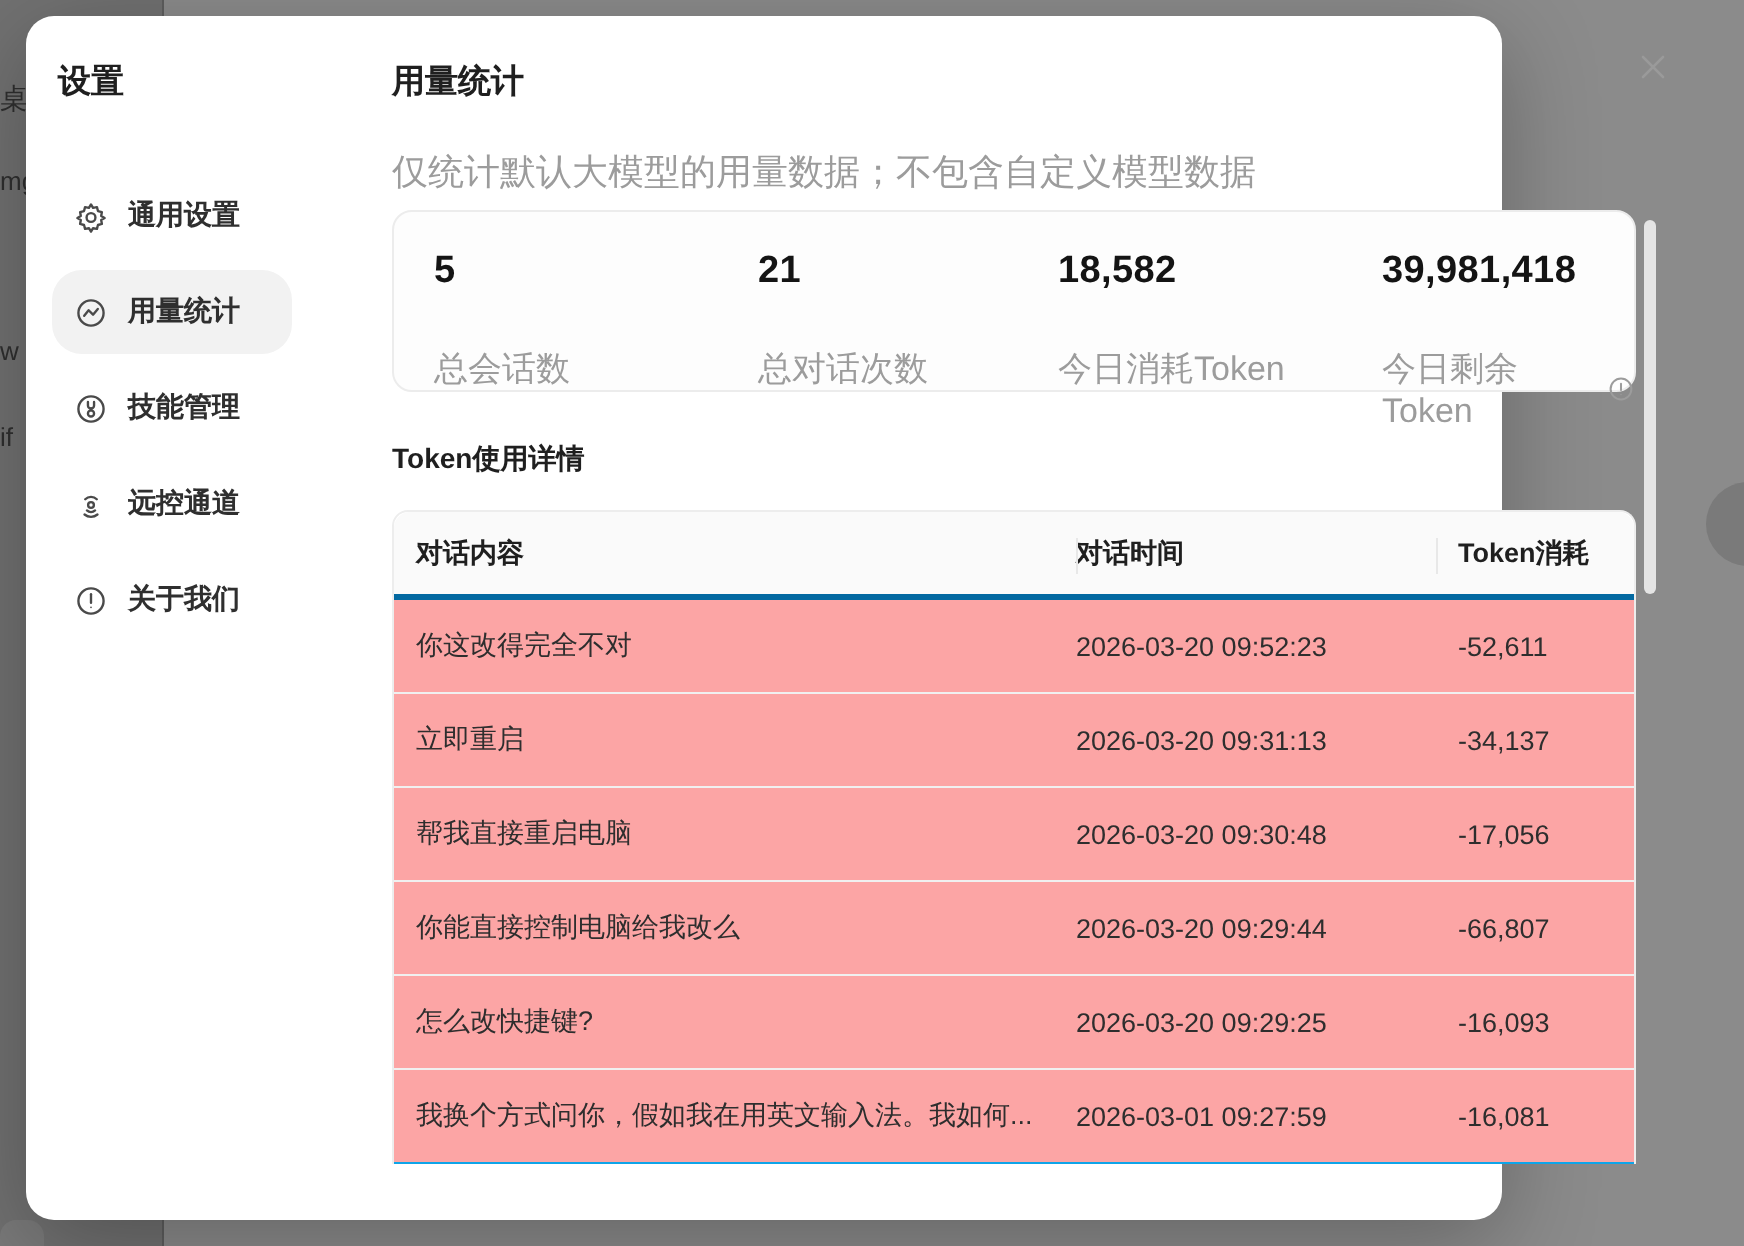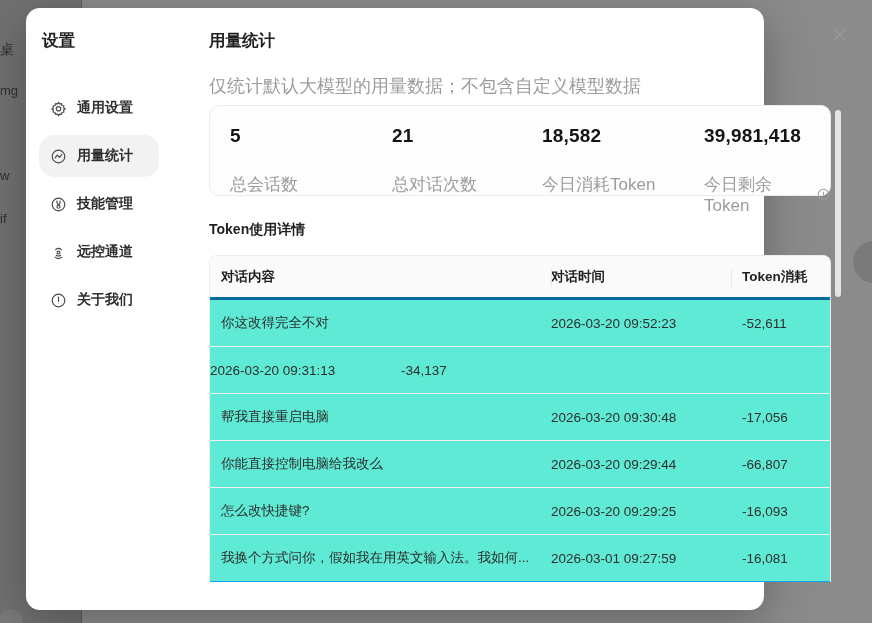--- a/index.html
+++ b/index.html
@@ -11,21 +11,21 @@
   .bg-strip { position:absolute; left:0; top:0; width:82px; height:623px; background:#717171; border-right:1px solid #5e5e5e; }
   .bg-frag { position:absolute; left:0; color:#2f2f2f; font-size:13px; white-space:nowrap; }
   .bg-frag.f0 { top:41px; font-size:14px; }
   .bg-frag.f1 { top:83px; }
   .bg-frag.f2 { top:168px; }
   .bg-frag.f3 { top:211px; }
   .bg-bottom-btn { position:absolute; left:0; top:610px; width:22px; height:18px; background:#7a7a7a; border-radius:8px 8px 0 0; }
   .bg-fab { position:absolute; left:853px; top:241px; width:42px; height:42px; border-radius:50%; background:#7a7a7a; }
 
   
-  .dialog { position:absolute; left:26px; top:8px; width:738px; height:602px;
+  .dialog { position:absolute; left:13px; top:8px; width:738px; height:602px;
     background:#ffffff; border-radius:14px; box-shadow:0 12px 48px rgba(0,0,0,.28); }
 
   
   .side-title { position:absolute; left:16px; top:22px; font-size:16.5px; font-weight:bold; color:#1f1f1f; }
   .nav { position:absolute; left:13px; top:79px; width:122px; }
   .nav-item { display:flex; align-items:center; width:120px; height:42px; padding-left:11px;
     border-radius:15px; margin-bottom:6px; cursor:pointer;font-weight:bold; }
   .nav-item.active { background:#f2f2f2; }
   .nav-item .icn { width:17px; height:17px; color:#4a4a4a; flex:0 0 17px; }
   .nav-item .icn svg { width:17px; height:17px; display:block; }
@@ -44,21 +44,21 @@
   .info-icn svg { width:13px; height:13px; display:block; }
 
   .section-title { position:absolute; left:183px; top:213px; font-size:14px; font-weight:bold; color:#1f1f1f; }
 
   .usage-table { position:absolute; left:183px; top:247px; width:622px;
     border:1px solid #ededed; border-bottom:none; border-radius:8px 8px 0 0; background:#fff; }
   .t-header { position:relative; display:flex; height:44px; align-items:center;
     background:#fafafa; border-bottom:3px solid #0369a1; border-radius:8px 8px 0 0;
     font-size:13.5px; font-weight:bold; color:#1f1f1f; }
   .t-row { display:flex; height:47px; align-items:center; font-size:13.5px; color:#2e2e2e;
-    border-bottom:1px solid #f0f0f0; background:#5eead4; }
+    border-bottom:1px solid #f0f0f0; background:#fca5a5; }
   .t-row:last-child { border-bottom:1px solid #0ea5e9; }
   .c1 { width:341px; padding-left:11px; white-space:nowrap; overflow:hidden; }
   .c2 { width:180px; white-space:nowrap; }
   .c3 { width:99px;  padding-left:11px; white-space:nowrap; }
   .t-sep { position:absolute; top:13px; width:1px; height:18px; background:#e8e8e8; }
   .t-sep.s1 { left:341px; } .t-sep.s2 { left:521px; }
 
   .scroll-thumb { position:absolute; left:809px; top:102px; width:6px; height:187px;
     background:#e4e4e4; border-radius:3px; }
 </style>
@@ -186,20 +186,21 @@
         <div class="t-sep s1"></div>
         <div class="t-sep s2"></div>
       </div>
 
       <div class="t-row">
         <div class="c1">你这改得完全不对</div>
         <div class="c2">2026-03-20 09:52:23</div>
         <div class="c3">-52,611</div>
       </div>
       <div class="t-row">
+        <div class="c1">立即重启</div>
         <div class="c2">2026-03-20 09:31:13</div>
         <div class="c3">-34,137</div>
       </div>
       <div class="t-row">
         <div class="c1">帮我直接重启电脑</div>
         <div class="c2">2026-03-20 09:30:48</div>
         <div class="c3">-17,056</div>
       </div>
       <div class="t-row">
         <div class="c1">你能直接控制电脑给我改么</div>

